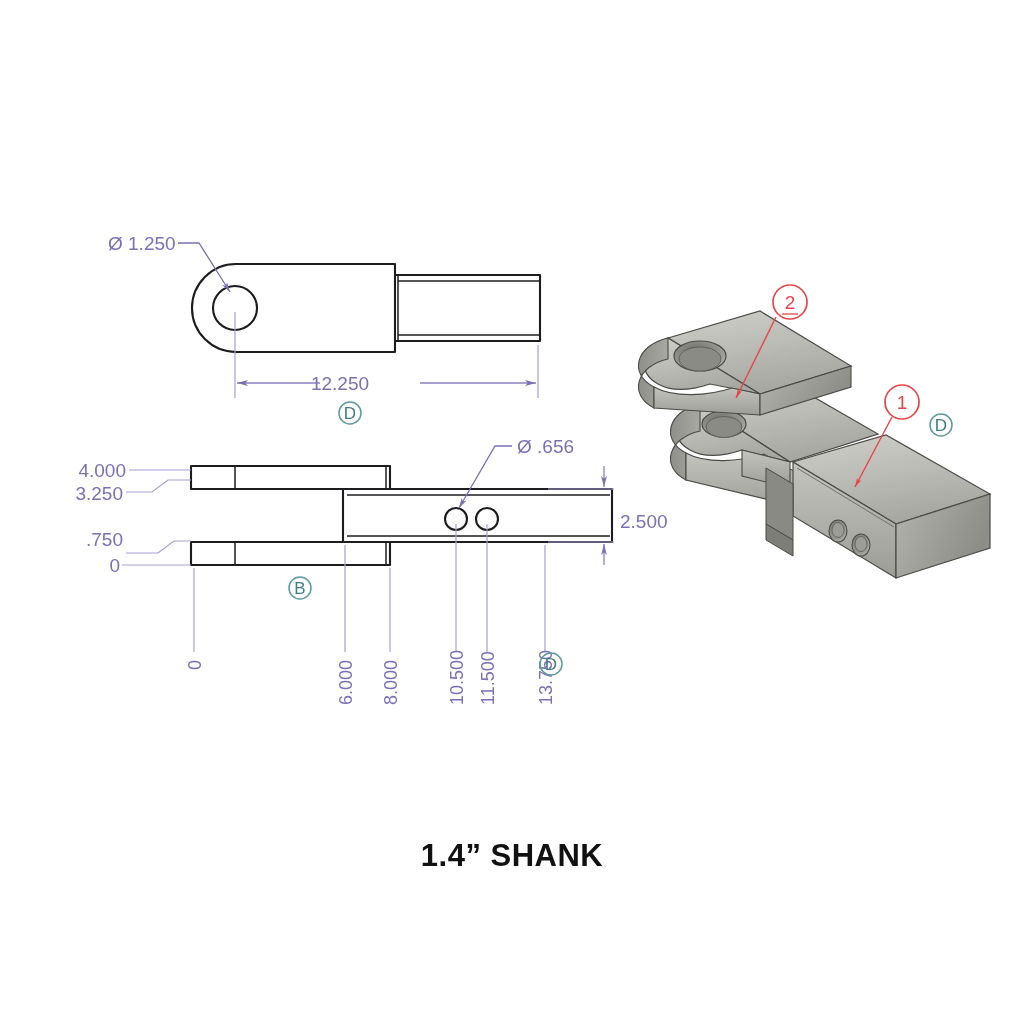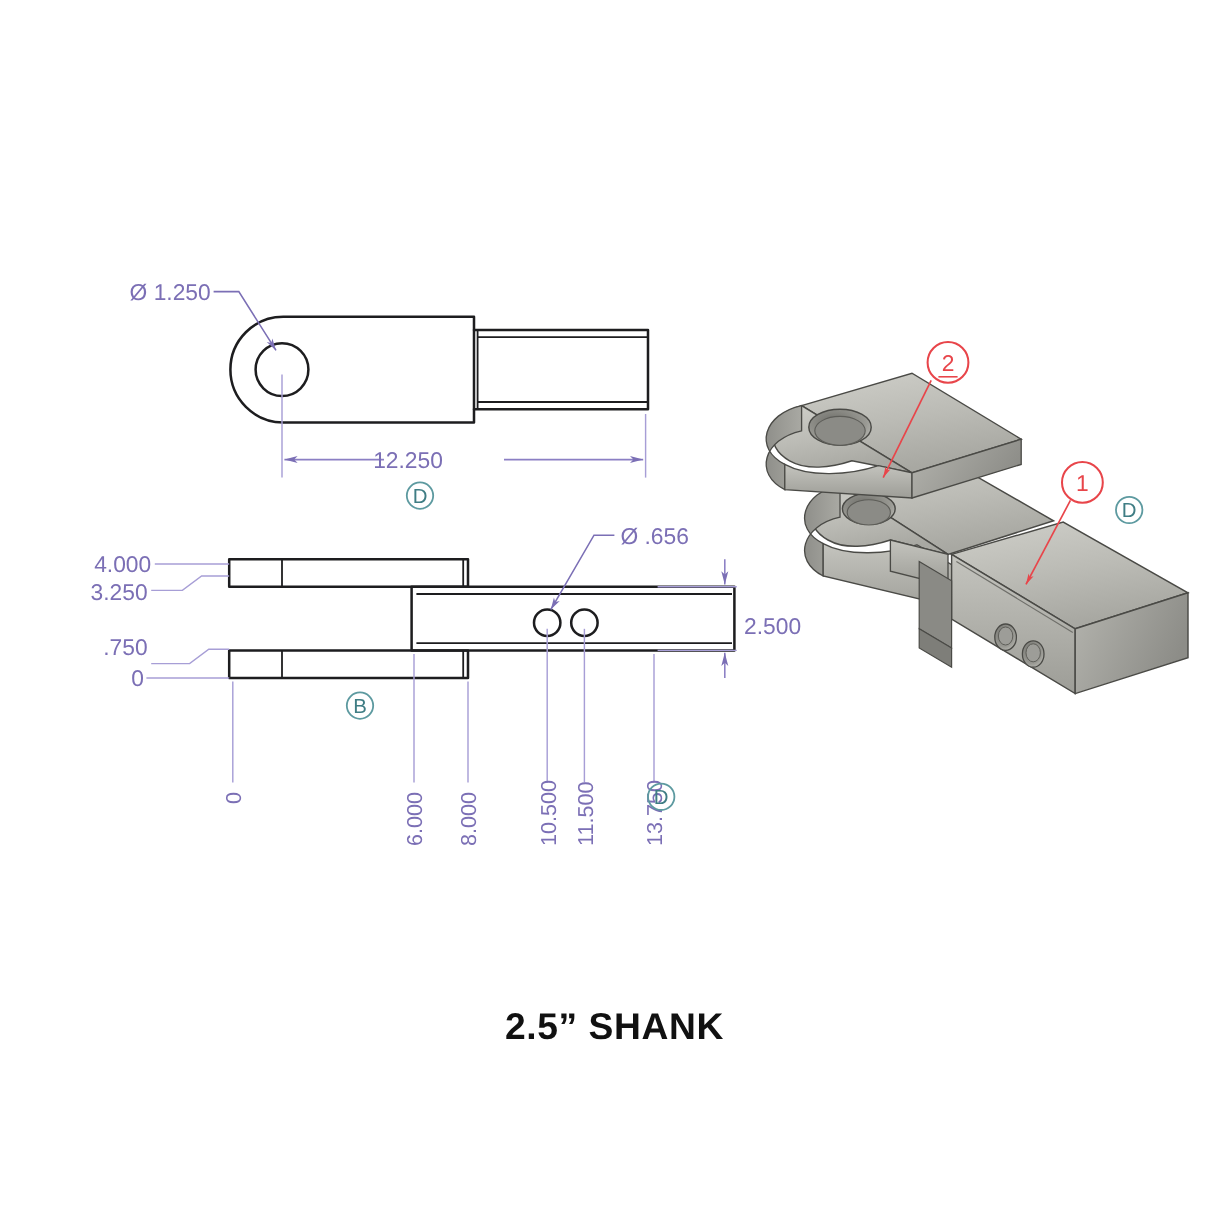--- a/index.html
+++ b/index.html
@@ -256,15 +256,15 @@
     <g>
       <circle class="balloon" cx="902" cy="402" r="17"></circle>
       <text class="balloontxt" x="902" y="409">1</text>
     </g>
     <g>
       <circle class="revcirc" cx="941" cy="425" r="11"></circle>
       <text class="revtxt" x="941" y="431">D</text>
     </g>
   </svg>
 
-  <div id="title">2.5” SHANK</div>
+  <div id="title">1.4” SHANK</div>
 
 </div>
 
 </body></html>

